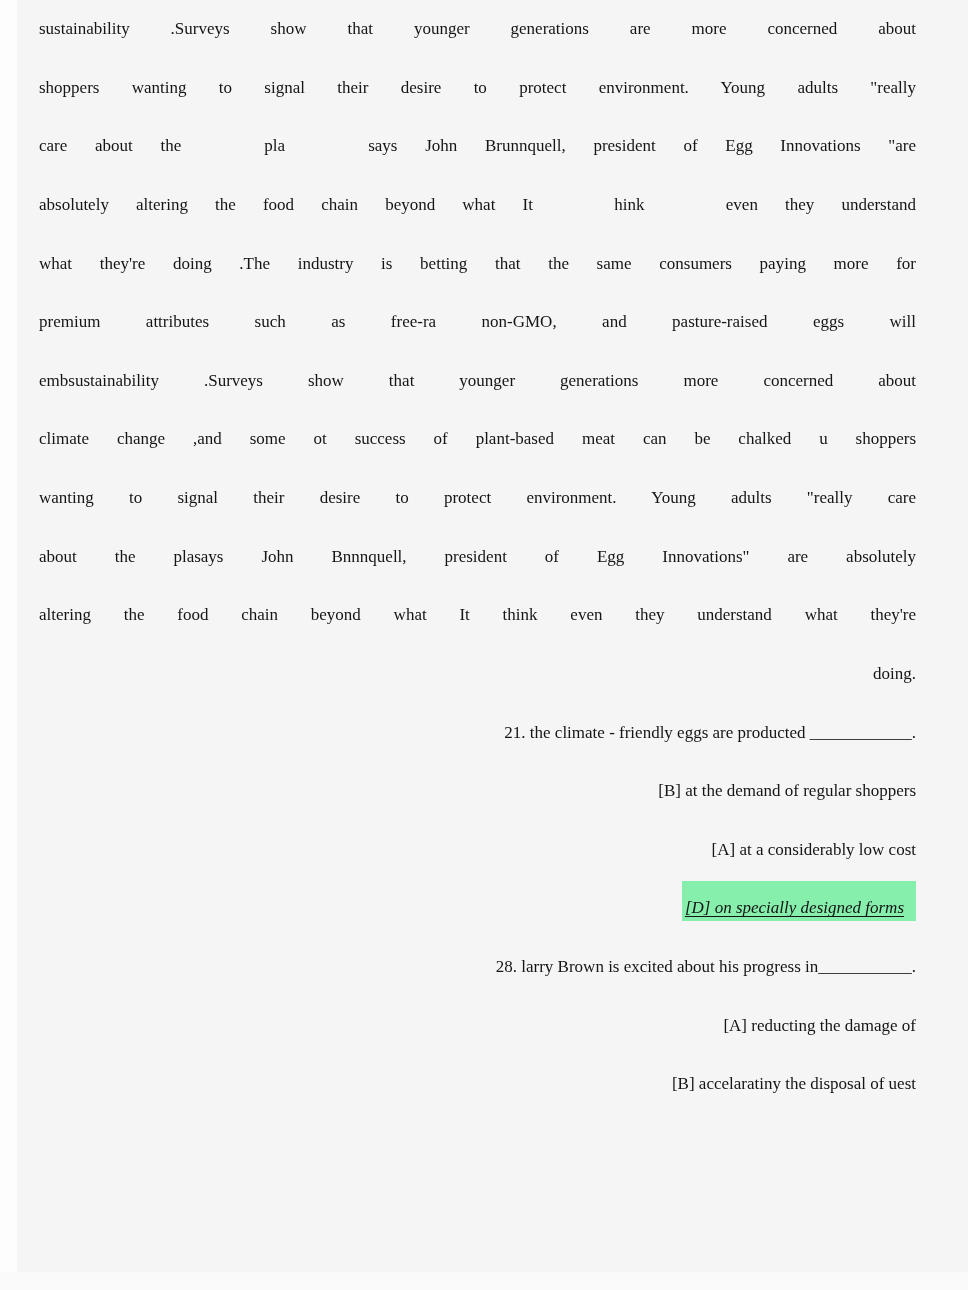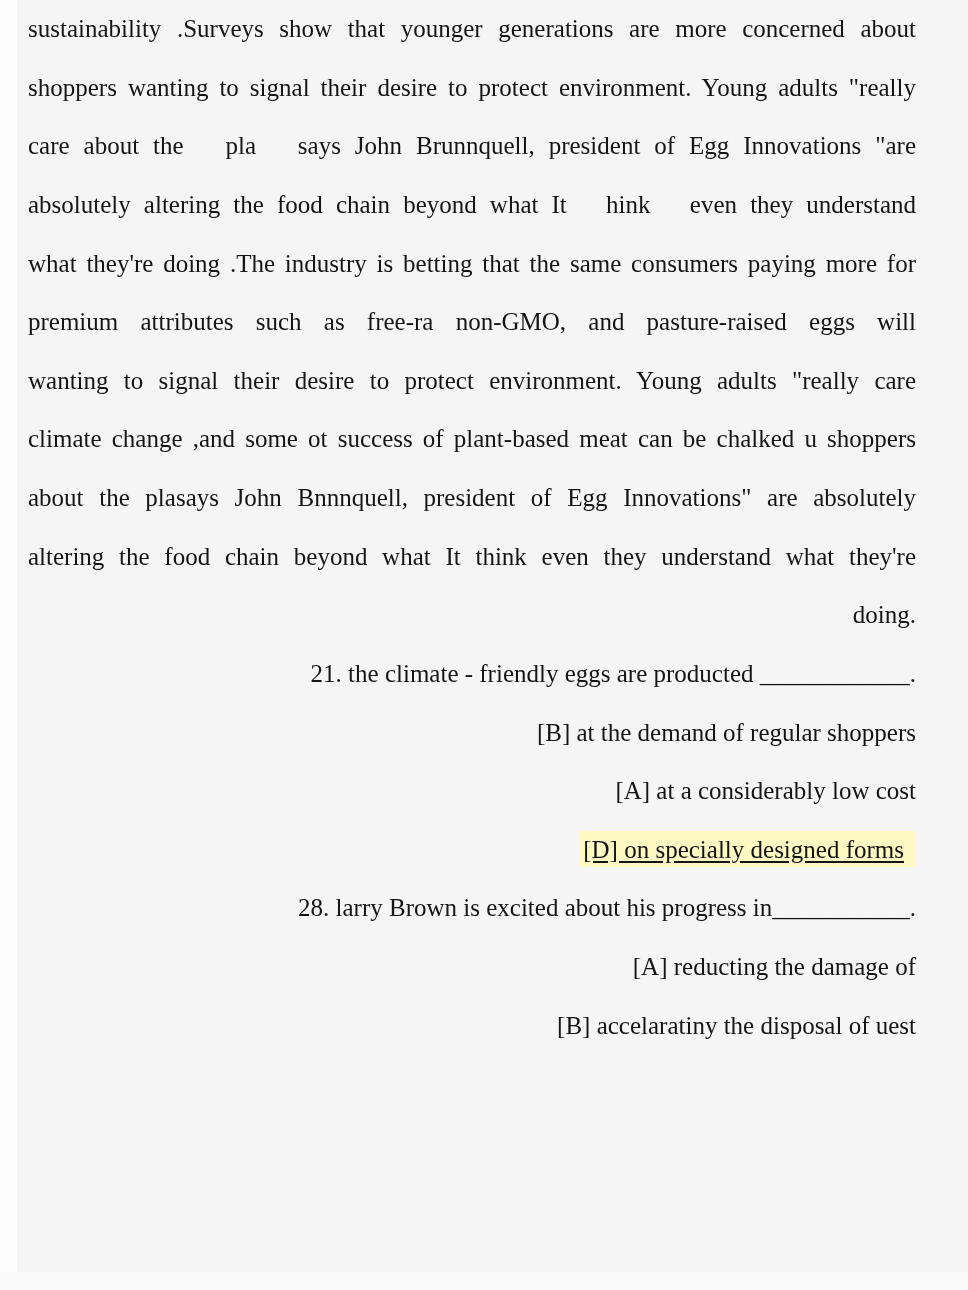--- a/index.html
+++ b/index.html
@@ -31,59 +31,62 @@
   }
   .content {
     position: absolute;
     left: 28px;
     top: 0;
     width: 888px;
   }
   .row {
     height: 58.63px;
     line-height: 58.63px;
-    font-size: 25px;
+    font-size: 17px;
     white-space: nowrap;
+    margin-left: 11px;
   }
   .just {
     text-align: justify;
     text-align-last: justify;
     white-space: normal;
   }
   .plain {
     text-align: right;
   }
   .hl {
     display: inline-block;
     line-height: normal;
-    background: #fef9c3;
+    background: #86efac;
     color: #141414;
-    padding: 5px 12px 3px 3px;
+    padding: 17px 12px 3px 3px;
     margin-left: -3px;
     text-decoration: underline;
     text-underline-offset: 3px;
+    font-style: italic;
   }
 </style>
 </head>
 <body>
 
 <div class="edge-strip"></div>
 <div class="bottom-strip"></div>
 
 <div class="content">
 
   <div>
     <div class="row just">sustainability .Surveys show that younger generations are more concerned about</div>
     <div class="row just">shoppers wanting to signal their desire to protect environment. Young adults "really</div>
     <div class="row just">care about the &nbsp;&nbsp;pla&nbsp;&nbsp; says John Brunnquell, president of Egg Innovations "are</div>
     <div class="row just">absolutely altering the food chain beyond what It &nbsp;&nbsp;hink&nbsp;&nbsp; even they understand</div>
     <div class="row just">what they're doing .The industry is betting that the same consumers paying more for</div>
     <div class="row just">premium attributes such as free-ra non-GMO, and pasture-raised eggs will</div>
+    <div class="row just">embsustainability .Surveys show that younger generations more concerned about</div>
+    <div class="row just">climate change ,and some ot success of plant-based meat can be chalked u shoppers</div>
     <div class="row just">wanting to signal their desire to protect environment. Young adults "really care</div>
-    <div class="row just">climate change ,and some ot success of plant-based meat can be chalked u shoppers</div>
     <div class="row just">about the plasays John Bnnnquell, president of Egg Innovations" are absolutely</div>
     <div class="row just">altering the food chain beyond what It think even they understand what they're</div>
     <div class="row plain">doing.</div>
   </div>
 
   <div>
     <div class="row plain">21. the climate - friendly eggs are producted ____________.</div>
     <div class="row plain">[B] at the demand of regular shoppers</div>
     <div class="row plain">[A] at a considerably low cost</div>
     <div class="row plain">

